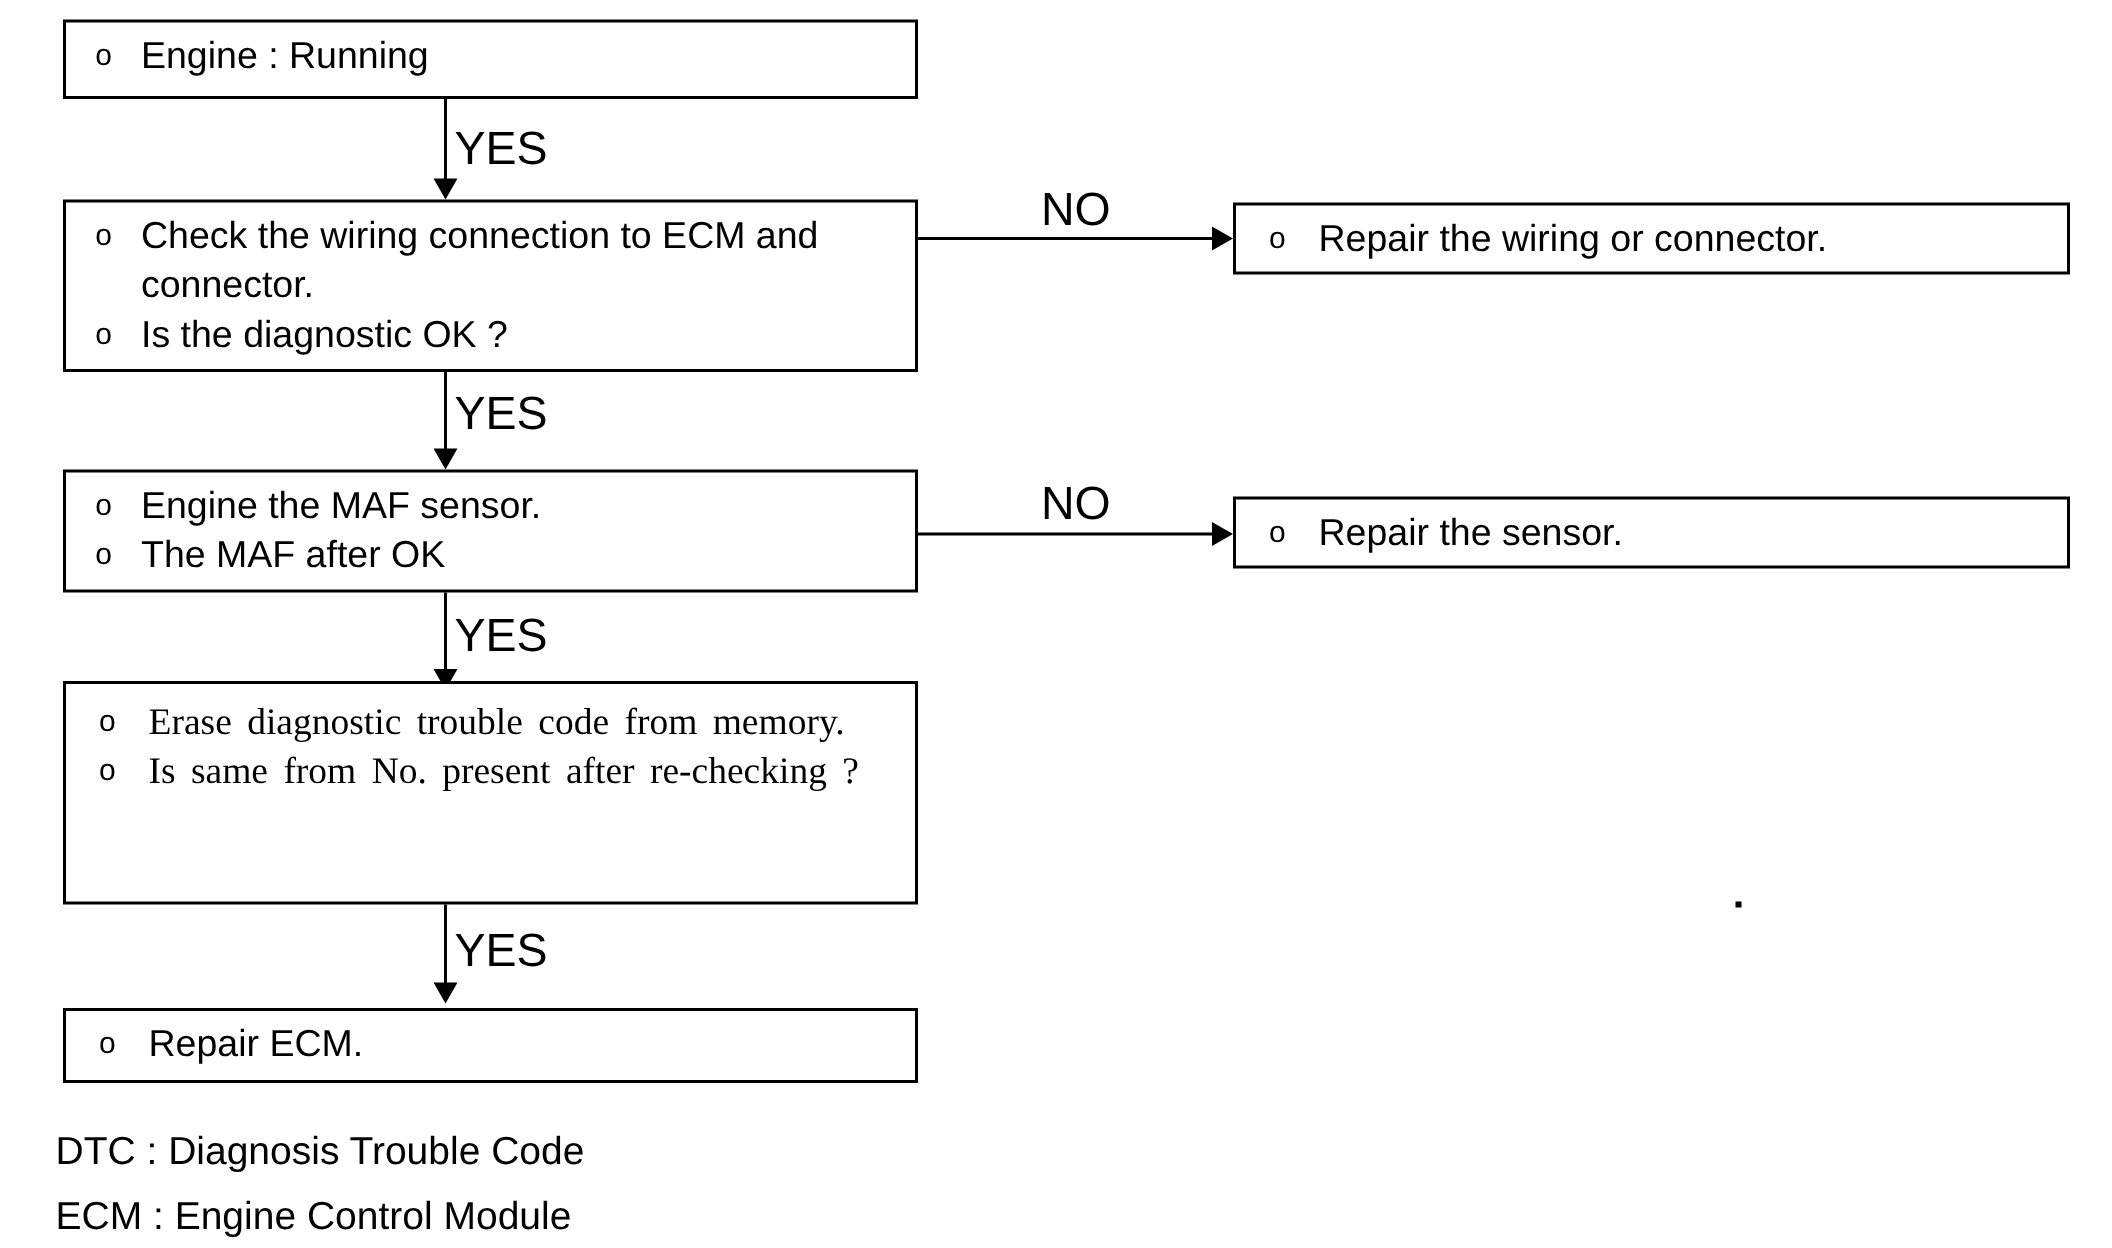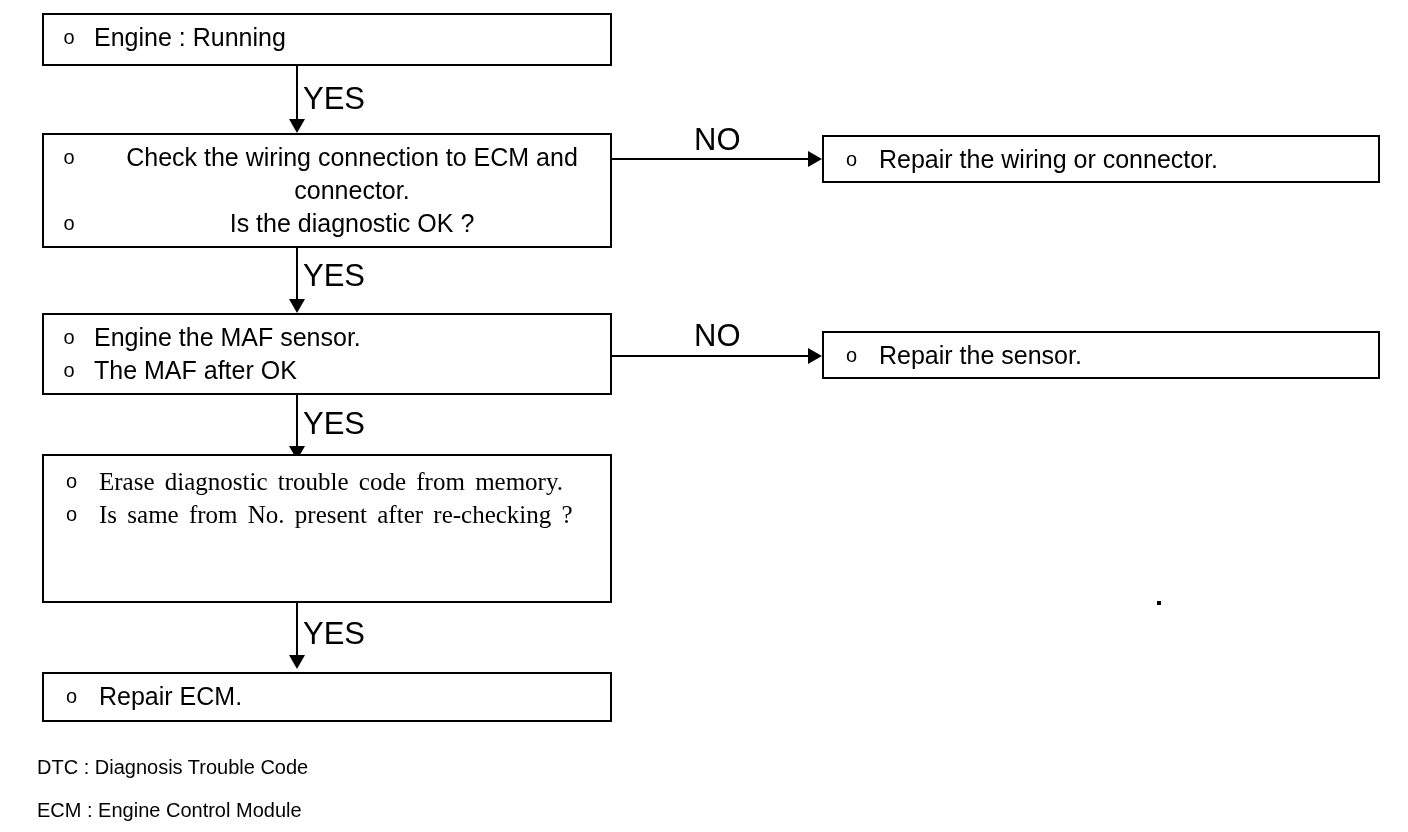--- a/index.html
+++ b/index.html
@@ -57,21 +57,20 @@
     font-family: Liberation Serif, serif;
   }
   .box-just .box-line {
     align-items: flex-start;
   }
 
   
   .box-wrap .box-text {
     white-space: normal;
     width: 510px;
-    text-align: center;
   }
 
   
   .vline {
     position: absolute;
     width: 0;
     border-left: 2px solid #000000;
   }
   .hline {
     position: absolute;
@@ -97,21 +96,21 @@
   .edge-label {
     position: absolute;
     font-size: 31px;
     line-height: 26px;
     white-space: nowrap;
   }
 
   
   .legend {
     position: absolute;
-    font-size: 20px;
+    font-size: 26px;
     line-height: 33px;
     white-space: nowrap;
   }
 
   .speck {
     position: absolute;
     width: 4px;
     height: 4px;
     background: #000000;
   }

